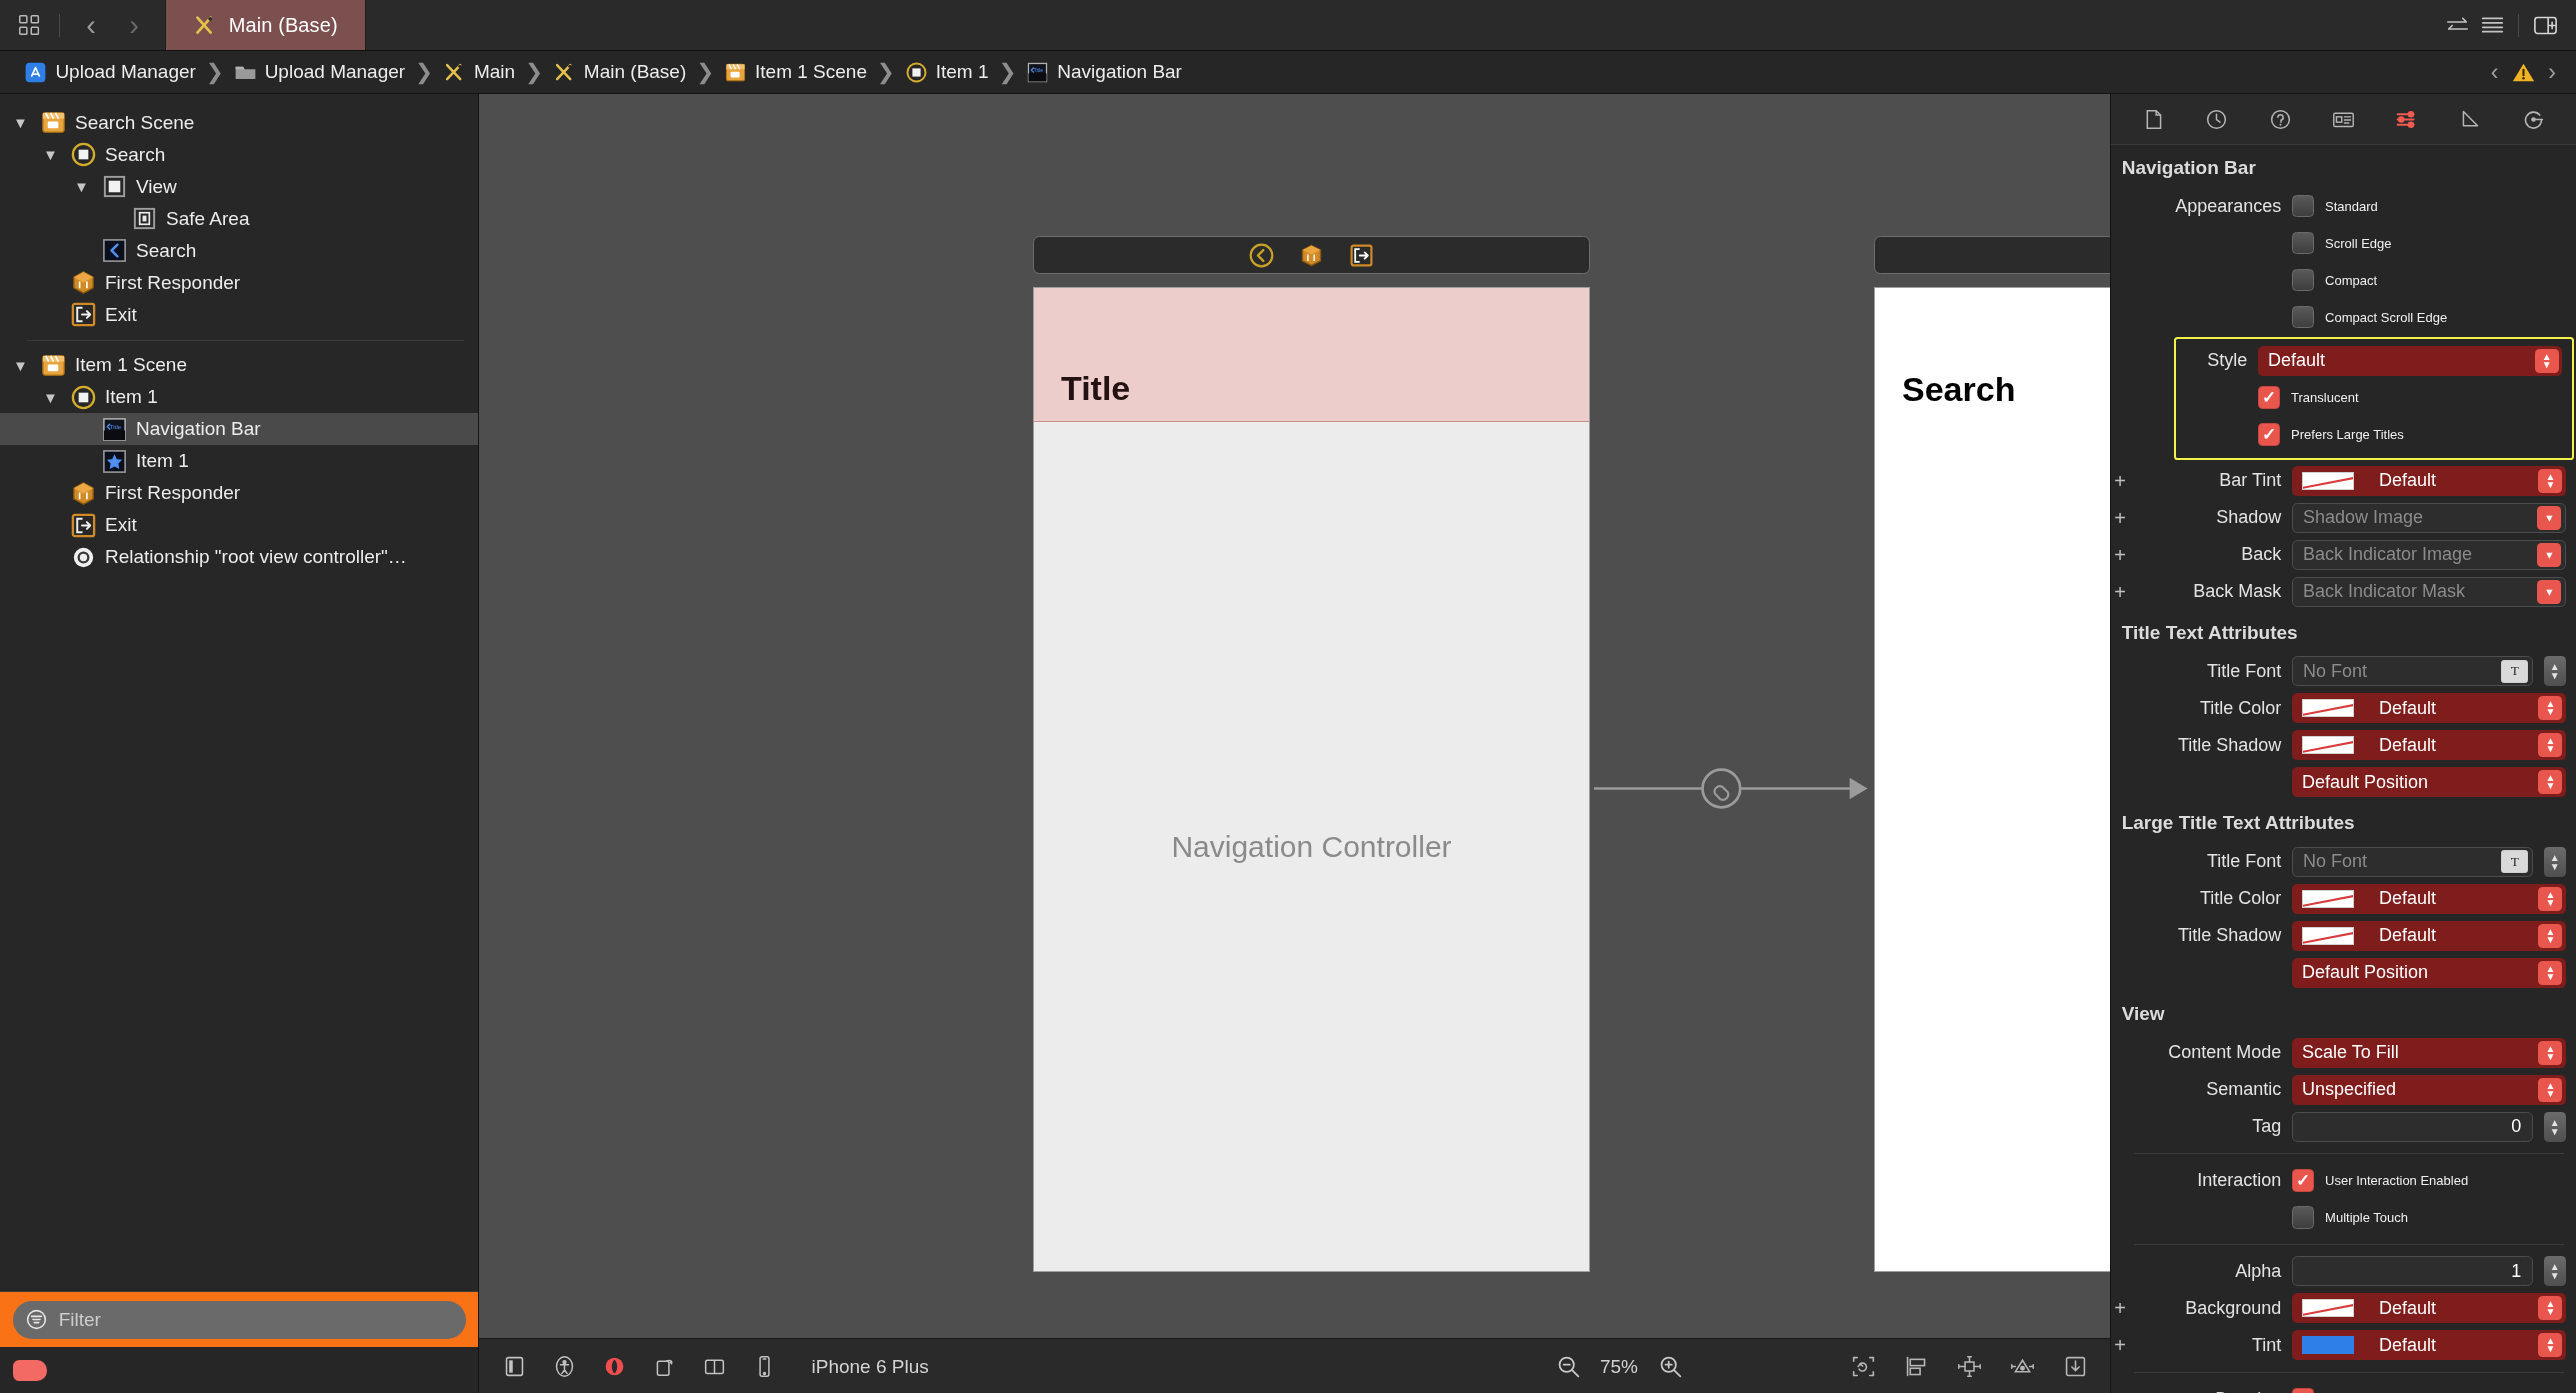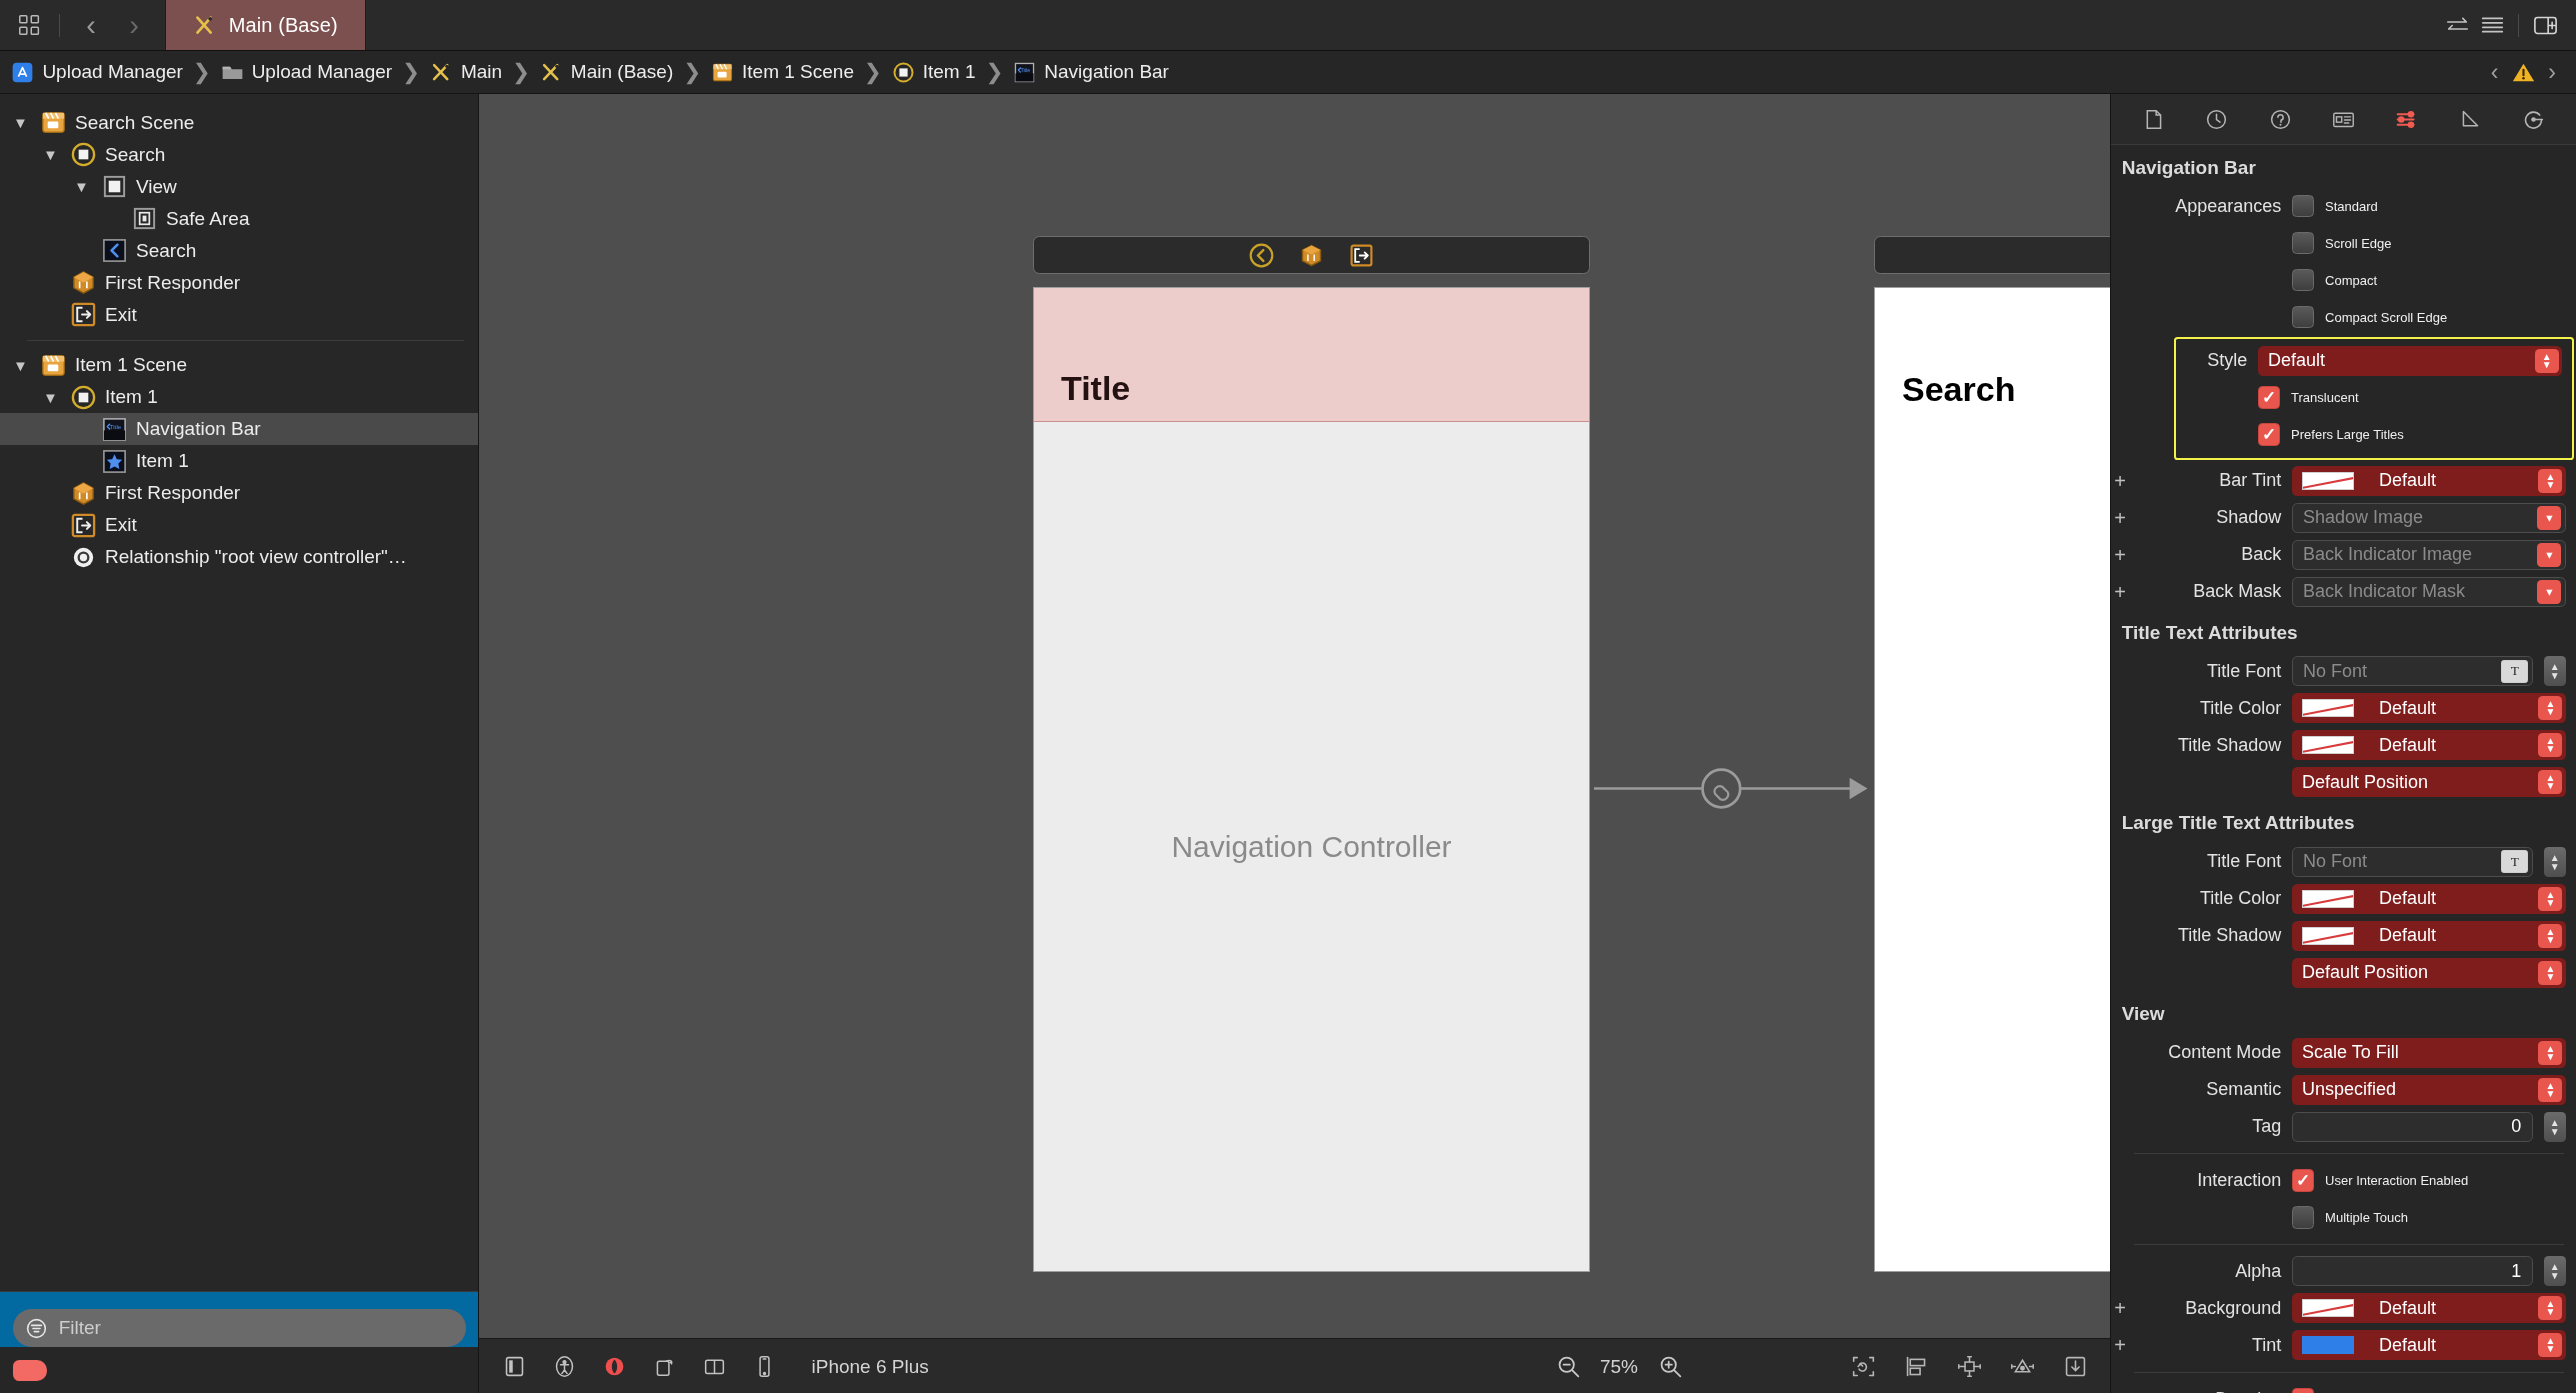--- a/index.html
+++ b/index.html
@@ -31,21 +31,21 @@
     min-width: 193px;
   }
   .tab-label { font-size: 20px; color: #fff; letter-spacing: 0.1px; }
   .tb-right { margin-left: auto; display: flex; align-items: center; padding-right: 16px; gap: 5.4px; }
 
   
   .breadcrumbbar {
     height: 43px; background: #262626; display: flex; align-items: center;
     border-bottom: 0.9px solid #141414; flex: 0 0 43px;
   }
-  .crumbs { display: flex; align-items: center; padding-left: 6px; gap: 1.8px; flex: 1 1 auto; }
+  .crumbs { display: flex; align-items: center; padding-left: 19px; gap: 1.8px; flex: 1 1 auto; }
   .crumb { display: flex; align-items: center; gap: 8px; padding: 0 5.4px; height: 36px; }
   .crumb-label { font-size: 19px; color: #ededed; white-space: nowrap; }
   .crumb-sep { color: #8d8d8d; font-size: 21.5px; font-weight: 300; padding: 0 2.7px; }
   .issue-nav { display: flex; align-items: center; gap: 12.5px; padding-right: 20px; }
   .issue-chev { color: #a0a0a0; font-size: 23px; font-weight: 300; }
 
   
   .body { display: flex; flex: 1 1 auto; min-height: 0; }
 
   
@@ -61,22 +61,22 @@
   }
   .trow.selected { background: #4a4a4a; }
   .tw-arrow {
     width: 23px; flex: 0 0 23px; display:flex; align-items:center; justify-content:center;
     color: #c6c6c6; font-size: 15px;
   }
   .tw-arrow.empty { color: transparent; }
   .tlabel { font-size: 19px; color: #ececec; }
   .tree-divider { height: 0.9px; background: #3c3c3c; margin: 9px 14.3px 9px 27px; }
   .filterbar {
-    height: 56px; flex: 0 0 56px; display: flex; align-items: flex-end;
-    padding: 0 12.5px; background: #0369a1; border-top: 0.9px solid #3a3a3a;
+    height: 56px; flex: 0 0 56px; display: flex; align-items: center;
+    padding: 0 12.5px; background: #f97316; border-top: 0.9px solid #3a3a3a;
   }
   .filterfield {
     flex: 1 1 auto; height: 38px; background: #6a6a6a; border-radius: 19px;
     display: flex; align-items: center; gap: 10.7px; padding: 0 12.5px;
   }
   .filter-ph { font-size: 19px; color: #cdcdcd; }
   .navbottom { height: 47px; flex: 0 0 47px; background: #262626; display:flex; align-items:center; padding-left: 12.5px; }
   .redpill { width: 34px; height: 21.5px; background: #f26a63; border-radius: 6.3px 10px 10px 6.3px; }
 
   

